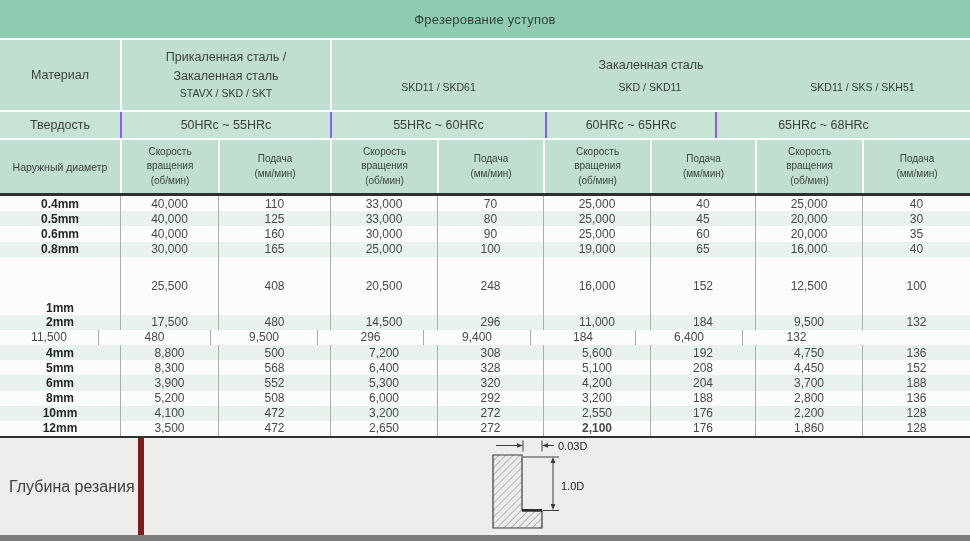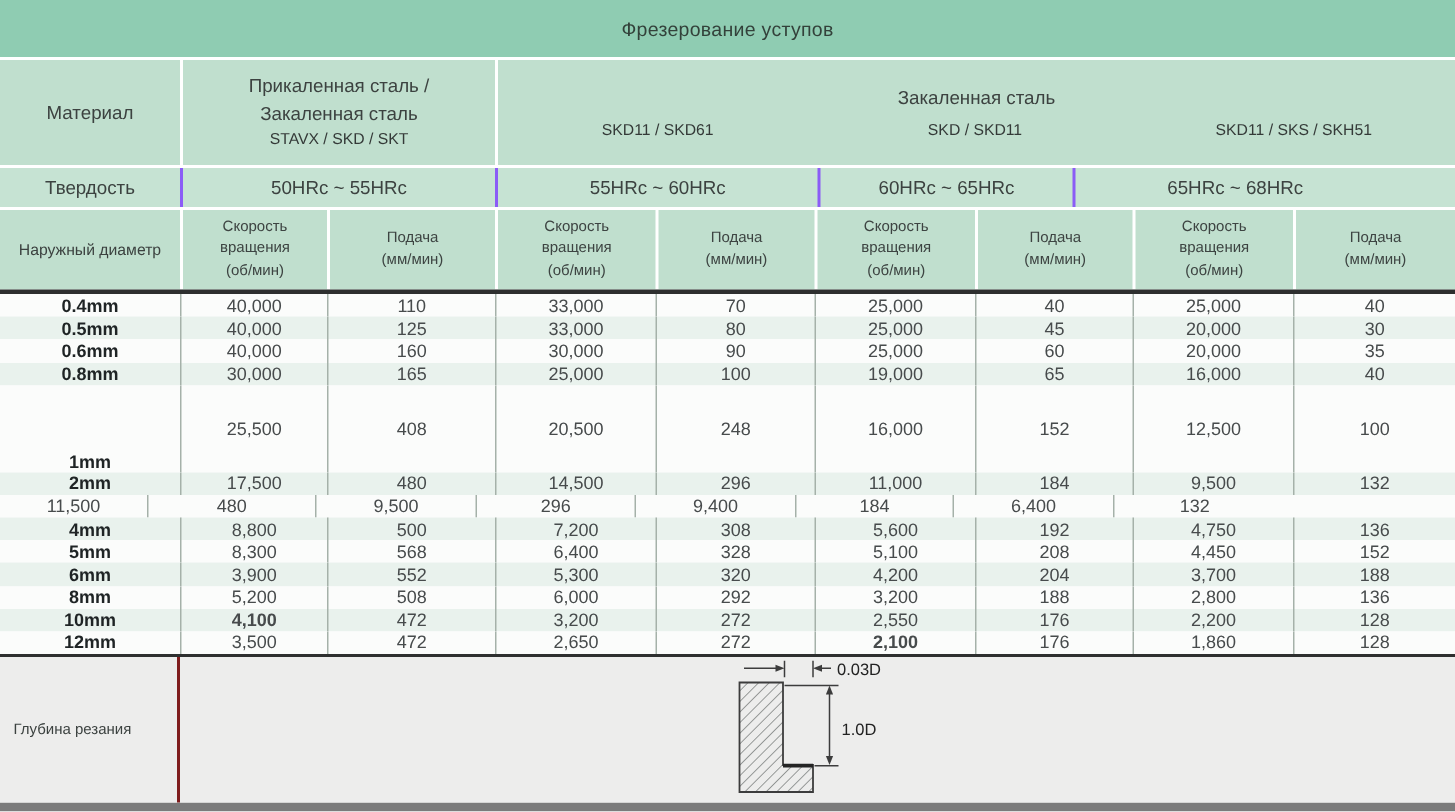--- a/index.html
+++ b/index.html
@@ -38,22 +38,22 @@
 
   .tbody{height:240px;display:flex;flex-direction:column}
   .drow{flex:1;display:flex;background:#fbfcfb}
   .drow.tint{background:#e9f2ed}
   .dcell{display:flex;align-items:center;justify-content:center;font-size:12px;color:#474b4c;
          border-left:1px solid #a5b1a9}
   .dcell:first-child{border-left:none}
   .dcell.dia{font-weight:bold;color:#1f2425}
 
   .bottom{height:97px;background:#ededec;display:flex;position:relative}
-  .bottom-label{width:120px;border-right:2px solid #7f1d1d;display:flex;align-items:center;
-                padding-left:9px;font-size:10px}
+  .bottom-label{width:144px;border-right:6px solid #7f1d1d;display:flex;align-items:center;
+                padding-left:9px;font-size:16px}
   .diagram{position:absolute;left:480px;top:0;width:170px;height:97px}
   .bottom-bar{height:6px;background:#7b7b7b}
 </style>
 </head>
 <body>
 
 <div class="table-root">
 
   <div class="title-bar">
     <span>Фрезерование уступов</span>
@@ -250,21 +250,21 @@
         <div class="dcell" style="width: 112px;">508</div>
         <div class="dcell" style="width: 107px;">6,000</div>
         <div class="dcell" style="width: 106px;">292</div>
         <div class="dcell" style="width: 107px;">3,200</div>
         <div class="dcell" style="width: 105px;">188</div>
         <div class="dcell" style="width: 107px;">2,800</div>
         <div class="dcell" style="width: 108px;">136</div>
       </div>
       <div class="drow tint">
         <div class="dcell dia" style="width: 120px;">10mm</div>
-        <div class="dcell" style="width: 98px; font-weight: bold;">4,100</div>
+        <div class="dcell" style="width: 98px;">4,100</div>
         <div class="dcell" style="width: 112px;">472</div>
         <div class="dcell" style="width: 107px;">3,200</div>
         <div class="dcell" style="width: 106px;">272</div>
         <div class="dcell" style="width: 107px;">2,550</div>
         <div class="dcell" style="width: 105px;">176</div>
         <div class="dcell" style="width: 107px;">2,200</div>
         <div class="dcell" style="width: 108px;">128</div>
       </div>
       <div class="drow">
         <div class="dcell dia" style="width: 120px;">12mm</div>

